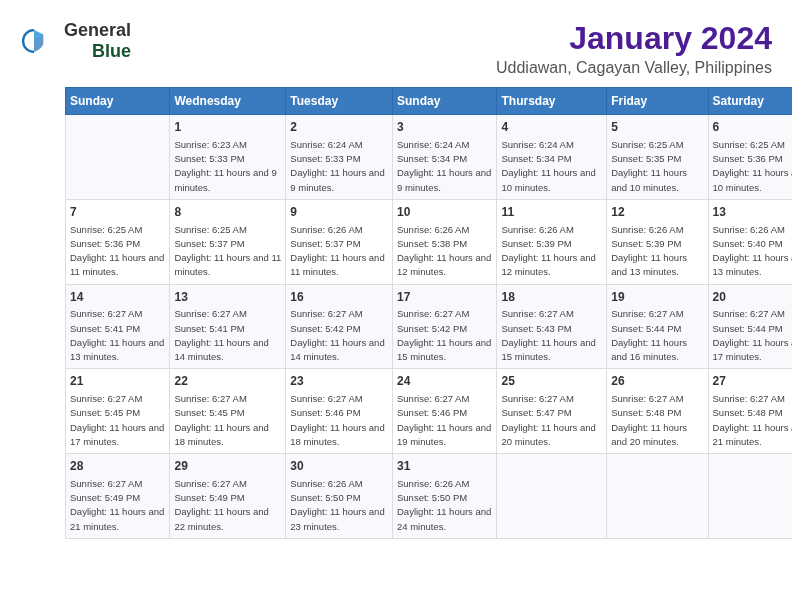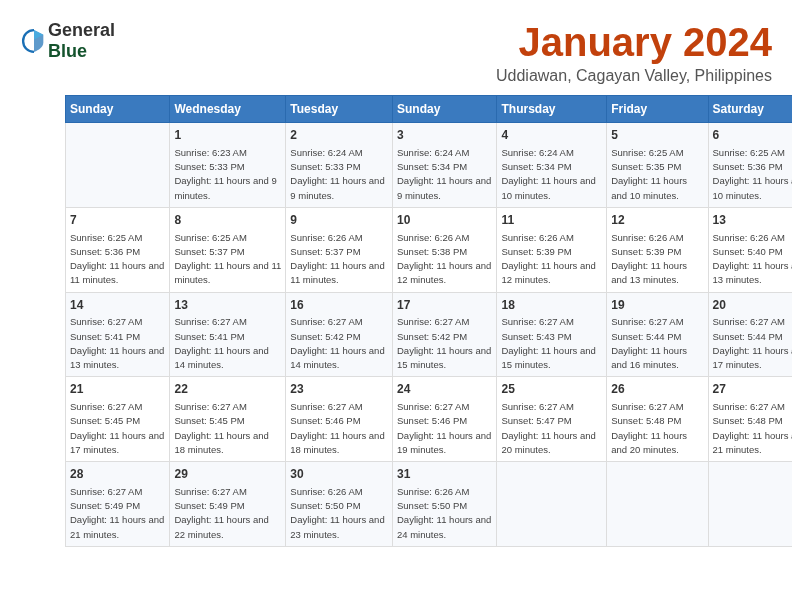--- a/index.html
+++ b/index.html
@@ -12,43 +12,44 @@
     }
     .header {
       display: flex;
       justify-content: space-between;
       align-items: flex-start;
       margin-bottom: 10px;
     }
     .logo {
       display: flex;
       align-items: center;
-      gap: 0;
+      gap: 16px;
+      text-align: right;
     }
     .logo-text-general {
       font-size: 18px;
       font-weight: bold;
       color: #333;
     }
     .logo-text-blue {
       font-size: 18px;
       font-weight: bold;
       color: #14532d;
     }
     .logo-icon {
       width: 28px;
       height: 28px;
     }
     .title-block {
       text-align: right;
     }
     .month-year {
-      font-size: 40px;
-      font-weight: bold;
-      color: #c2410c;
+      font-size: 32px;
+      font-weight: bold;
+      color: #4c1d95;
     }
     .location {
       font-size: 16px;
       color: #555;
       margin-top: 2px;
     }
     table {
       width: 100%;
       border-collapse: collapse;
       font-size: 10.5px;

